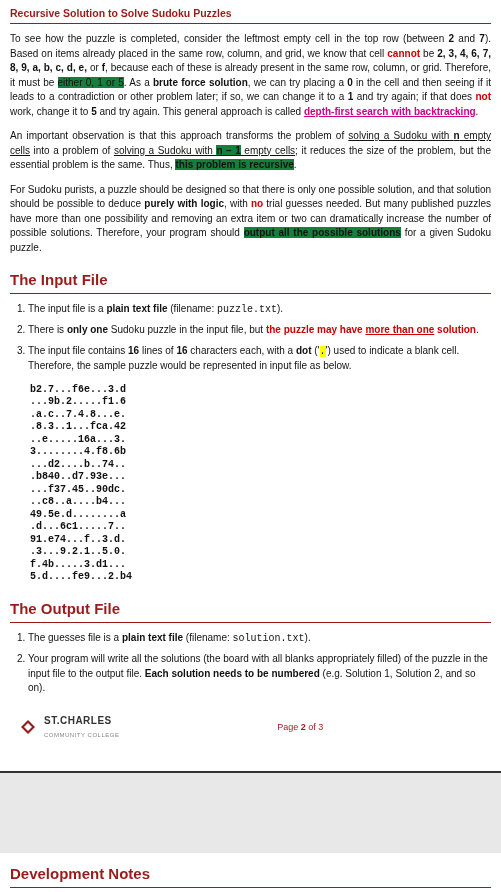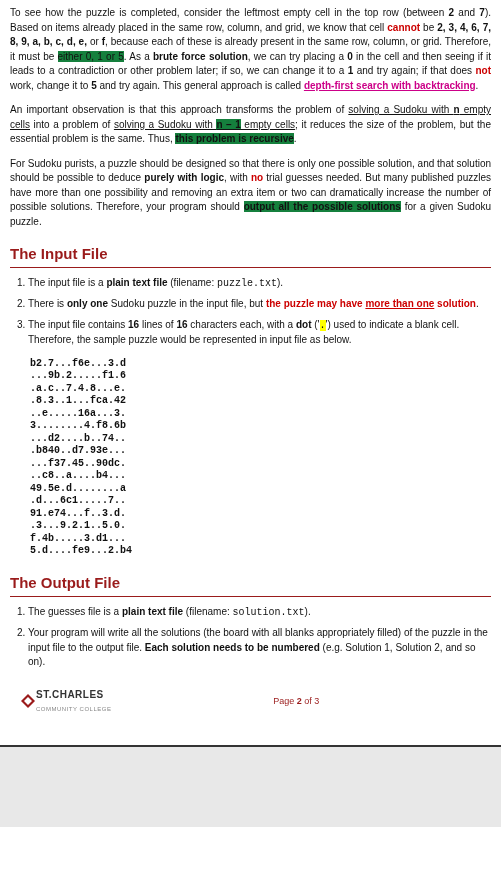--- a/index.html
+++ b/index.html
@@ -49,35 +49,36 @@
     margin: 4px 0 10px 20px;
     white-space: pre;
   }
   .footer {
     display: flex;
     align-items: center;
     justify-content: space-between;
     padding: 8px 10px 20px 10px;
     font-size: 9px;
   }
-  .logo { display: flex; align-items: center; gap: 0; }
+  .logo { display: flex; align-items: center; gap: 8px; }
   .logo-text { font-weight: bold; letter-spacing: 0.5px; color: #333; font-size: 10px; }
   .logo-sub { font-size: 6px; color: #888; letter-spacing: 0.5px; }
   .pagenum { color: #9a1b1b; }
   .pagenum .n { font-weight: bold; }
   .gap { height: 80px; background: #e8e8e8; }
   .mono { font-family: "Courier New", monospace; }
   .dotbox { background: #ffff00; font-family: "Courier New", monospace; }
   .paren-red { color: #cc0000; font-weight: bold; margin-top: 44px; }
 </style>
 </head>
 <body>
 
 <div class="page">
 
+  <h2 class="section">Recursive Solution to Solve Sudoku Puzzles</h2>
 
   <p>
     <span>To see how the puzzle is completed, consider the leftmost empty cell in the top row (between </span><span class="b">2</span><span> and </span><span class="b">7</span><span>). Based on items already placed in the same row, column, and grid, we know that cell </span><span class="red">cannot</span><span> be </span><span class="b">2, 3, 4, 6, 7, 8, 9, a, b, c, d, e,</span><span> or </span><span class="b">f</span><span>, because each of these is already present in the same row, column, or grid. Therefore, it must be </span><span class="hl">either 0, 1 or 5</span><span>. As a </span><span class="b">brute force solution</span><span>, we can try placing a </span><span class="b">0</span><span> in the cell and then seeing if it leads to a contradiction or other problem later; if so, we can change it to a </span><span class="b">1</span><span> and try again; if that does </span><span class="red">not</span><span> work, change it to </span><span class="b">5</span><span> and try again. This general approach is called </span><span class="dfs">depth-first search with backtracking</span><span>.</span>
   </p>
 
   <p>
     <span>An important observation is that this approach transforms the problem of </span><span class="u"><span>solving a Sudoku with </span><span class="b">n</span><span> empty cells</span></span><span> into a problem of </span><span class="u"><span>solving a Sudoku with </span><span class="hl b">n – 1</span><span> empty cells</span></span><span>; it reduces the size of the problem, but the essential problem is the same. Thus, </span><span class="hl b">this problem is recursive</span><span>.</span>
   </p>
 
   <p>
@@ -141,14 +142,15 @@
       <span>Page </span><span class="n">2</span><span> of </span><span>3</span>
     </div>
     <span></span>
   </div>
 </div>
 
 <div class="gap"></div>
 
 <div class="page">
 
+  <h3 class="sub" style="margin-top:4px">Development Notes</h3>
 
 </div>
 
 </body></html>

